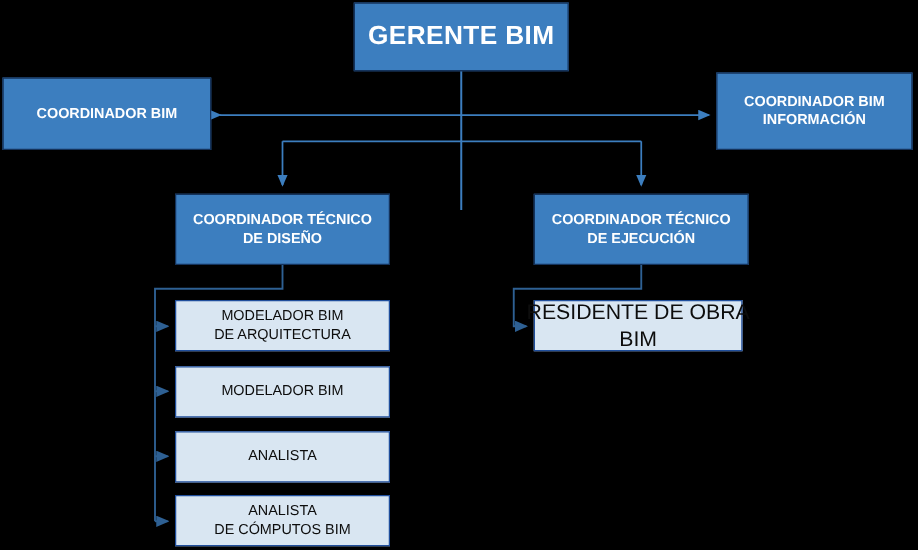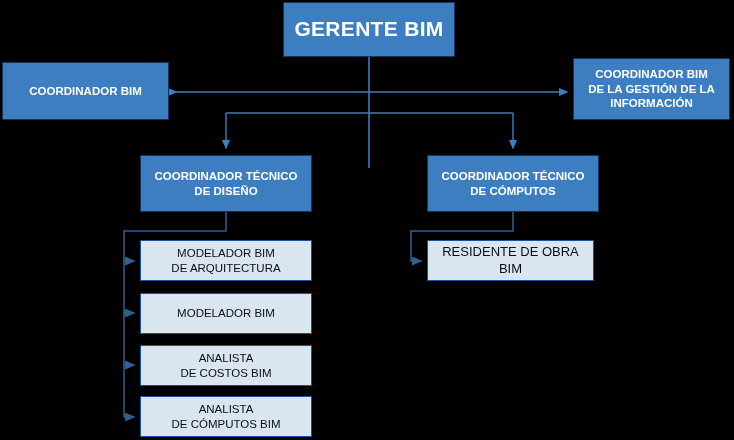--- a/index.html
+++ b/index.html
@@ -53,21 +53,21 @@
   #node-gerente        { left: 283px; top: 2px;   width: 172px; height: 55px;  font-size: 21px; letter-spacing: .3px; }
   #node-coord-plan     { left: 2px;   top: 62px;  width: 167px; height: 58px;  font-size: 11.5px; }
   #node-coord-info     { left: 573px; top: 58px;  width: 157px; height: 62px;  font-size: 11.5px; }
   #node-tec-diseno     { left: 140px; top: 155px; width: 172px; height: 57px;  font-size: 11.5px; }
   #node-tec-ejecucion  { left: 427px; top: 155px; width: 172px; height: 57px;  font-size: 11.5px; }
 
   #node-mod-arq        { left: 140px; top: 240px; width: 172px; height: 41px;  font-size: 11.5px; }
   #node-mod-est        { left: 140px; top: 293px; width: 172px; height: 41px;  font-size: 11.5px; }
   #node-ana-costos     { left: 140px; top: 345px; width: 172px; height: 41px;  font-size: 11.5px; }
   #node-ana-computos   { left: 140px; top: 396px; width: 172px; height: 41px;  font-size: 11.5px; }
-  #node-residente      { left: 427px; top: 240px; width: 167px; height: 41px;  font-size: 13px; }
+  #node-residente      { left: 427px; top: 240px; width: 167px; height: 41px;  font-size: 17px; }
 
   
   #connectors {
     position: absolute;
     left: 0;
     top: 0;
     width: 734px;
     height: 440px;
     pointer-events: none;
   }
@@ -113,46 +113,44 @@
   <div class="node primary" id="node-gerente">
     <span class="line">GERENTE BIM</span>
   </div>
 
   <div class="node primary" id="node-coord-plan">
     <span class="line">COORDINADOR BIM</span>
   </div>
 
   <div class="node primary" id="node-coord-info">
     <span class="line">COORDINADOR BIM</span>
-    <span class="line">DE LA GESTIÓN DE LA</span>
     <span class="line">INFORMACIÓN</span>
   </div>
 
   <div class="node primary" id="node-tec-diseno">
     <span class="line">COORDINADOR TÉCNICO</span>
     <span class="line">DE DISEÑO</span>
   </div>
 
   <div class="node primary" id="node-tec-ejecucion">
     <span class="line">COORDINADOR TÉCNICO</span>
-    <span class="line">DE CÓMPUTOS</span>
+    <span class="line">DE EJECUCIÓN</span>
   </div>
 
   <div class="node secondary" id="node-mod-arq">
     <span class="line">MODELADOR BIM</span>
     <span class="line">DE ARQUITECTURA</span>
   </div>
 
   <div class="node secondary" id="node-mod-est">
     <span class="line">MODELADOR BIM</span>
   </div>
 
   <div class="node secondary" id="node-ana-costos">
     <span class="line">ANALISTA</span>
-    <span class="line">DE COSTOS BIM</span>
   </div>
 
   <div class="node secondary" id="node-ana-computos">
     <span class="line">ANALISTA</span>
     <span class="line">DE CÓMPUTOS BIM</span>
   </div>
 
   <div class="node secondary" id="node-residente">
     <span class="line">RESIDENTE DE OBRA</span>
     <span class="line">BIM</span>

